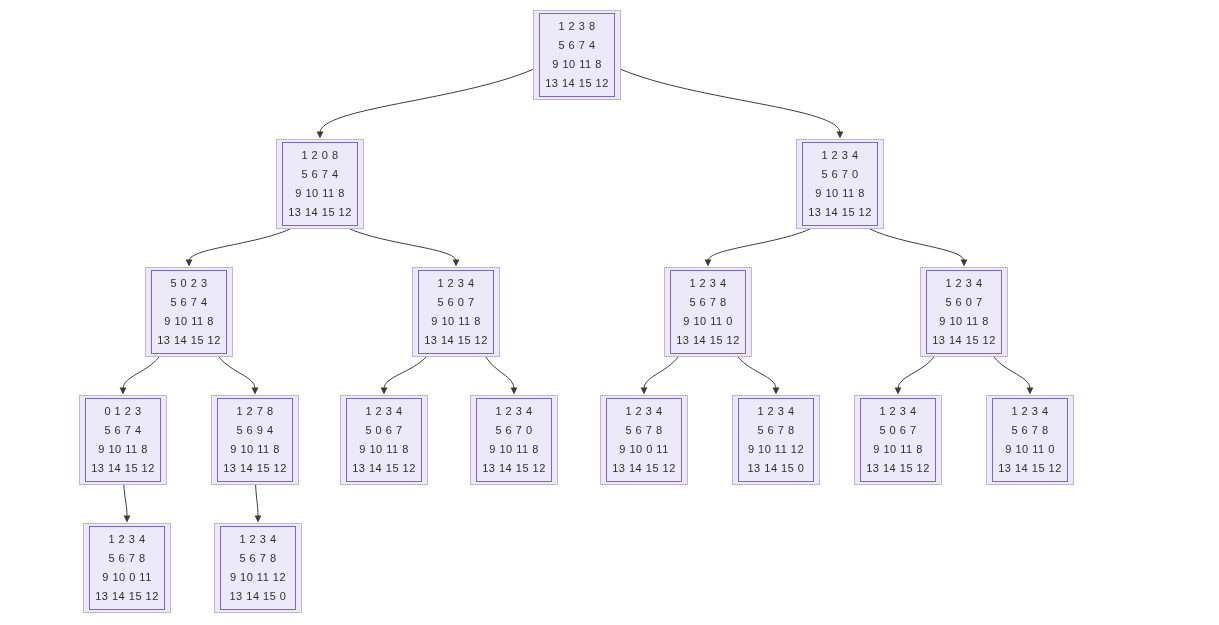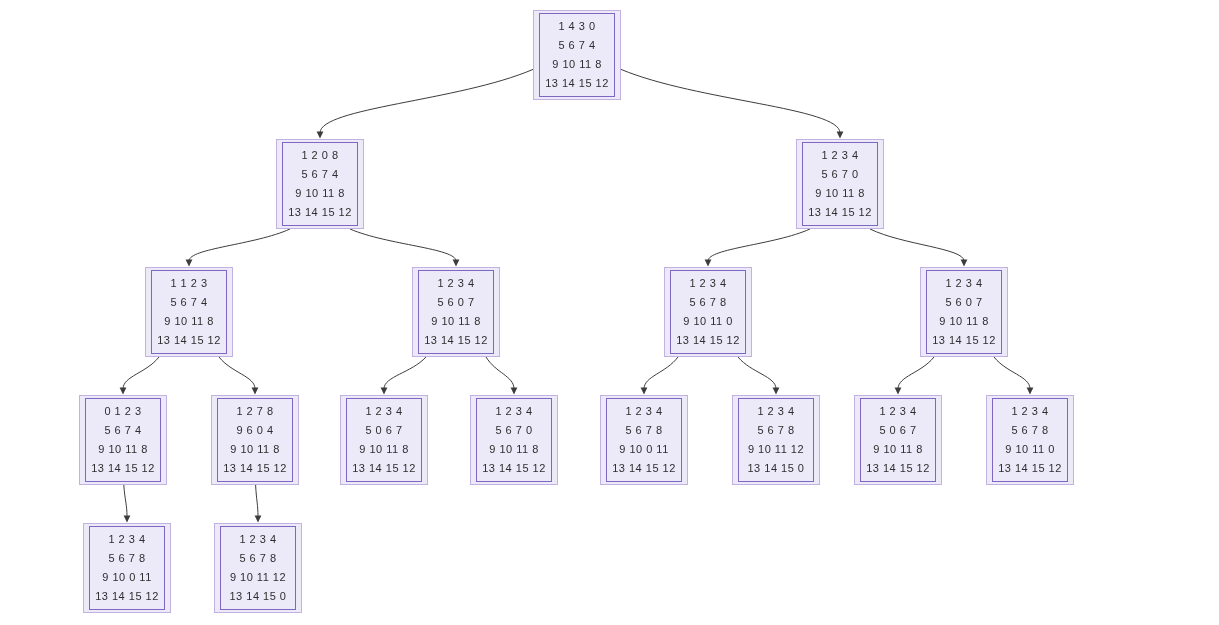--- a/index.html
+++ b/index.html
@@ -72,21 +72,21 @@
       <path d="M994,357 C1006.6,373 1030,376.2 1030,389" fill="none" stroke="#3C3C3C" stroke-width="1"></path>
       <polygon points="1026.6,387.5 1033.4,387.5 1030,394.5" fill="#3C3C3C"></polygon>
       <path d="M123.8,485 C124.92,501 127,504.2 127,517" fill="none" stroke="#3C3C3C" stroke-width="1"></path>
       <polygon points="123.6,515.5 130.4,515.5 127,522.5" fill="#3C3C3C"></polygon>
       <path d="M255.6,485 C256.44,501 258,504.2 258,517" fill="none" stroke="#3C3C3C" stroke-width="1"></path>
       <polygon points="254.6,515.5 261.4,515.5 258,522.5" fill="#3C3C3C"></polygon>
     </svg>
   <div id="nodes-layer">
       <div class="node" style="left: 533px; top: 10px; width: 88px; height: 90px; background: rgb(236, 234, 249); border: 1px solid rgb(195, 177, 225);">
         <div class="node-inner" style="border: 1px solid rgb(125, 102, 196);">
-          <div class="puzzle-row" style="color: rgb(46, 46, 46);">1 4 3 0</div>
+          <div class="puzzle-row" style="color: rgb(46, 46, 46);">1 2 3 8</div>
           <div class="puzzle-row" style="color: rgb(46, 46, 46);">5 6 7 4</div>
           <div class="puzzle-row" style="color: rgb(46, 46, 46);">9 10 11 8</div>
           <div class="puzzle-row" style="color: rgb(46, 46, 46);">13 14 15 12</div>
         </div>
       </div>
       <div class="node" style="left: 276px; top: 139px; width: 88px; height: 90px; background: rgb(236, 234, 249); border: 1px solid rgb(195, 177, 225);">
         <div class="node-inner" style="border: 1px solid rgb(125, 102, 196);">
           <div class="puzzle-row" style="color: rgb(46, 46, 46);">1 2 0 8</div>
           <div class="puzzle-row" style="color: rgb(46, 46, 46);">5 6 7 4</div>
           <div class="puzzle-row" style="color: rgb(46, 46, 46);">9 10 11 8</div>
@@ -96,21 +96,21 @@
       <div class="node" style="left: 796px; top: 139px; width: 88px; height: 90px; background: rgb(236, 234, 249); border: 1px solid rgb(195, 177, 225);">
         <div class="node-inner" style="border: 1px solid rgb(125, 102, 196);">
           <div class="puzzle-row" style="color: rgb(46, 46, 46);">1 2 3 4</div>
           <div class="puzzle-row" style="color: rgb(46, 46, 46);">5 6 7 0</div>
           <div class="puzzle-row" style="color: rgb(46, 46, 46);">9 10 11 8</div>
           <div class="puzzle-row" style="color: rgb(46, 46, 46);">13 14 15 12</div>
         </div>
       </div>
       <div class="node" style="left: 145px; top: 267px; width: 88px; height: 90px; background: rgb(236, 234, 249); border: 1px solid rgb(195, 177, 225);">
         <div class="node-inner" style="border: 1px solid rgb(125, 102, 196);">
-          <div class="puzzle-row" style="color: rgb(46, 46, 46);">1 1 2 3</div>
+          <div class="puzzle-row" style="color: rgb(46, 46, 46);">5 0 2 3</div>
           <div class="puzzle-row" style="color: rgb(46, 46, 46);">5 6 7 4</div>
           <div class="puzzle-row" style="color: rgb(46, 46, 46);">9 10 11 8</div>
           <div class="puzzle-row" style="color: rgb(46, 46, 46);">13 14 15 12</div>
         </div>
       </div>
       <div class="node" style="left: 412px; top: 267px; width: 88px; height: 90px; background: rgb(236, 234, 249); border: 1px solid rgb(195, 177, 225);">
         <div class="node-inner" style="border: 1px solid rgb(125, 102, 196);">
           <div class="puzzle-row" style="color: rgb(46, 46, 46);">1 2 3 4</div>
           <div class="puzzle-row" style="color: rgb(46, 46, 46);">5 6 0 7</div>
           <div class="puzzle-row" style="color: rgb(46, 46, 46);">9 10 11 8</div>
@@ -137,21 +137,21 @@
         <div class="node-inner" style="border: 1px solid rgb(125, 102, 196);">
           <div class="puzzle-row" style="color: rgb(46, 46, 46);">0 1 2 3</div>
           <div class="puzzle-row" style="color: rgb(46, 46, 46);">5 6 7 4</div>
           <div class="puzzle-row" style="color: rgb(46, 46, 46);">9 10 11 8</div>
           <div class="puzzle-row" style="color: rgb(46, 46, 46);">13 14 15 12</div>
         </div>
       </div>
       <div class="node" style="left: 211px; top: 395px; width: 88px; height: 90px; background: rgb(236, 234, 249); border: 1px solid rgb(195, 177, 225);">
         <div class="node-inner" style="border: 1px solid rgb(125, 102, 196);">
           <div class="puzzle-row" style="color: rgb(46, 46, 46);">1 2 7 8</div>
-          <div class="puzzle-row" style="color: rgb(46, 46, 46);">9 6 0 4</div>
+          <div class="puzzle-row" style="color: rgb(46, 46, 46);">5 6 9 4</div>
           <div class="puzzle-row" style="color: rgb(46, 46, 46);">9 10 11 8</div>
           <div class="puzzle-row" style="color: rgb(46, 46, 46);">13 14 15 12</div>
         </div>
       </div>
       <div class="node" style="left: 340px; top: 395px; width: 88px; height: 90px; background: rgb(236, 234, 249); border: 1px solid rgb(195, 177, 225);">
         <div class="node-inner" style="border: 1px solid rgb(125, 102, 196);">
           <div class="puzzle-row" style="color: rgb(46, 46, 46);">1 2 3 4</div>
           <div class="puzzle-row" style="color: rgb(46, 46, 46);">5 0 6 7</div>
           <div class="puzzle-row" style="color: rgb(46, 46, 46);">9 10 11 8</div>
           <div class="puzzle-row" style="color: rgb(46, 46, 46);">13 14 15 12</div>

